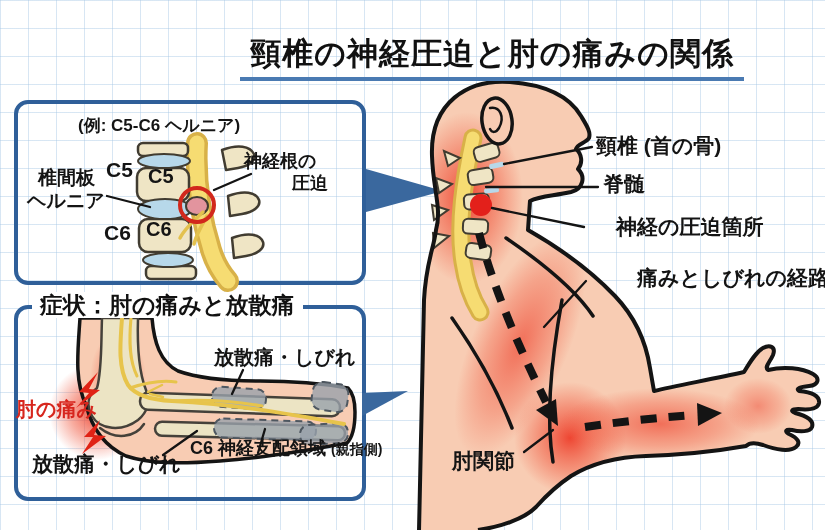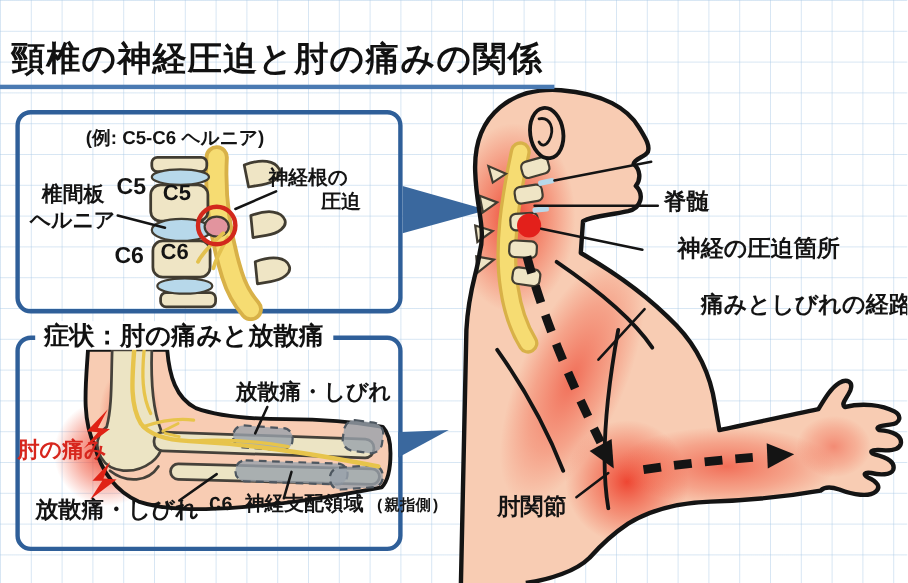--- a/index.html
+++ b/index.html
@@ -5,21 +5,21 @@
   html,body{margin:0;padding:0;background:#fff;}
   #canvas{
     position:relative;width:825px;height:530px;overflow:hidden;
     font-family:"Liberation Sans","DejaVu Sans",sans-serif;color:#141414;
     background-color:#ffffff;
     background-image:
       linear-gradient(to right, rgba(168,200,230,.45) 1px, transparent 1px),
       linear-gradient(to bottom, rgba(168,200,230,.45) 1px, transparent 1px);
     background-size:28px 28px;
   }
-  .title-wrap{position:absolute;top:33px;left:0;width:744px;text-align:left;z-index:6;}
+  .title-wrap{position:absolute;top:33px;left:0;width:744px;text-align:right;z-index:6;}
   .title{display:inline-block;font-size:31px;font-weight:800;letter-spacing:1px;
     border-bottom:4px solid #4a7ab2;padding:0 10px 2px;color:#111;}
   .panel{position:absolute;border:4px solid #2f5f99;border-radius:14px;background:transparent;z-index:1;}
   #cause-box{left:14px;top:100px;width:344px;height:177px;}
   #symptom-box{left:14px;top:305px;width:344px;height:188px;}
   .panel-header{position:absolute;background:#ffffff;font-weight:800;font-size:23px;
     padding:0 8px;line-height:1.15;white-space:nowrap;z-index:6;color:#111;}
   svg{position:absolute;left:0;top:0;z-index:3;}
   .lbl{position:absolute;font-weight:800;white-space:nowrap;line-height:1.12;z-index:6;color:#141414;}
   .f17{font-size:17px;} .f18{font-size:18px;} .f19{font-size:19px;}
@@ -184,23 +184,24 @@
   <div class="lbl f21" style="left:106px;top:158px;">C5</div>
   <div class="lbl f20" style="left:148px;top:165px;">C5</div>
   <div class="lbl f21" style="left:104px;top:221px;">C6</div>
   <div class="lbl f20" style="left:146px;top:218px;">C6</div>
   <div class="lbl f18" style="left:244px;top:151px;">神経根の</div>
   <div class="lbl f18" style="left:252px;top:173px;padding-left:40px;">圧迫</div>
 
   <div class="lbl f20" style="left:214px;top:346px;">放散痛・しびれ</div>
   <div class="lbl f20 red" style="left:16px;top:398px;">肘の痛み</div>
   <div class="lbl f21" style="left:32px;top:452px;">放散痛・しびれ</div>
-  <div class="lbl f18" style="left:190px;top:450px;font-family:Liberation Mono, monospace;">
+  <div class="lbl f18" style="left:190px;top:438px;">
     <span>C6 神経支配領域</span>
     <span class="note">(親指側)</span>
   </div>
 
+  <div class="lbl f21" style="left:596px;top:134px;">頸椎 (首の骨)</div>
   <div class="lbl f21" style="left:603px;top:174px;font-family:Liberation Mono, monospace;">脊髄</div>
   <div class="lbl f21" style="left:588px;top:215px;padding-left:28px;">神経の圧迫箇所</div>
   <div class="lbl f21" style="left:622px;top:266px;margin-left:15px;">痛みとしびれの経路</div>
   <div class="lbl f21" style="left:452px;top:449px;">肘関節</div>
 
 </div>
 
 </body></html>

